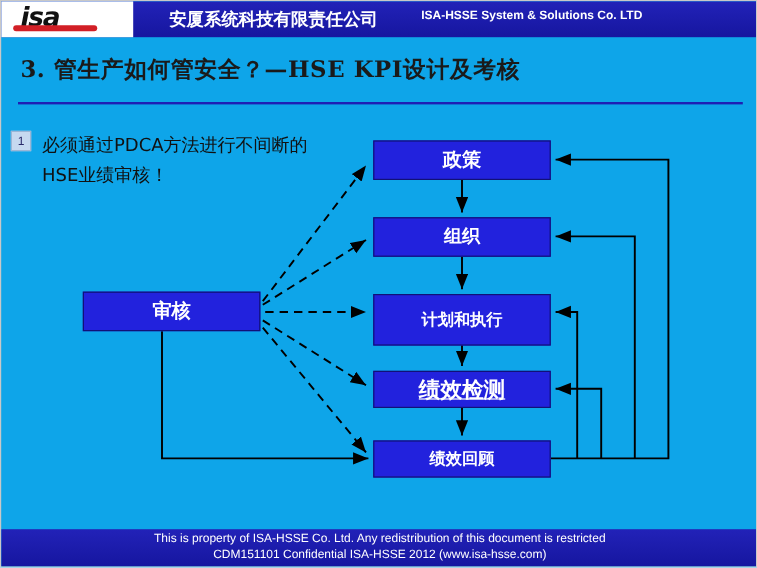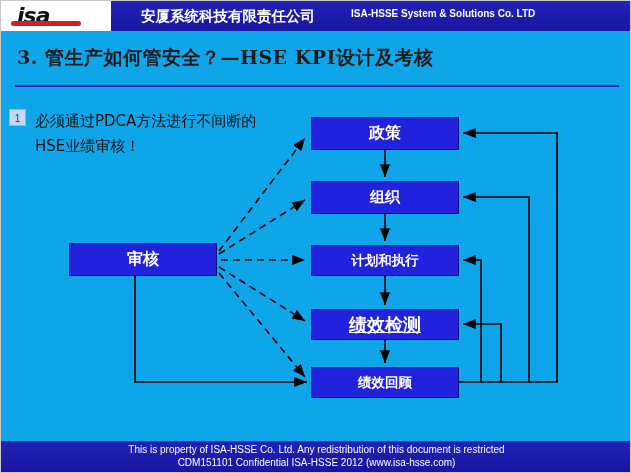--- a/index.html
+++ b/index.html
@@ -129,21 +129,21 @@
     font-weight: bold;
     text-align: center;
     font-family: "DejaVu Sans", "Liberation Sans", sans-serif;
     box-sizing: border-box;
     display: flex;
     align-items: center;
     justify-content: center;
   }
   #box-policy   { left: 310px; top: 116px; width: 148px; height: 33px; font-size: 16px; text-align: right; }
   #box-org      { left: 310px; top: 180px; width: 148px; height: 33px; font-size: 15px; }
-  #box-plan     { left: 310px; top: 244px; width: 148px; height: 31px; font-size: 13.5px; }
+  #box-plan     { left: 310px; top: 244px; width: 148px; height: 43px; font-size: 13.5px; }
   #box-perf     { left: 310px; top: 308px; width: 148px; height: 31px; font-size: 18px; text-decoration: underline; }
   #box-review   { left: 310px; top: 366px; width: 148px; height: 31px; font-size: 13.5px; }
   #box-audit    { left: 68px;  top: 242px; width: 148px; height: 33px; font-size: 16px; }
 
   
   #connectors {
     position: absolute;
     left: 0; top: 0;
     width: 631px;
     height: 473px;

